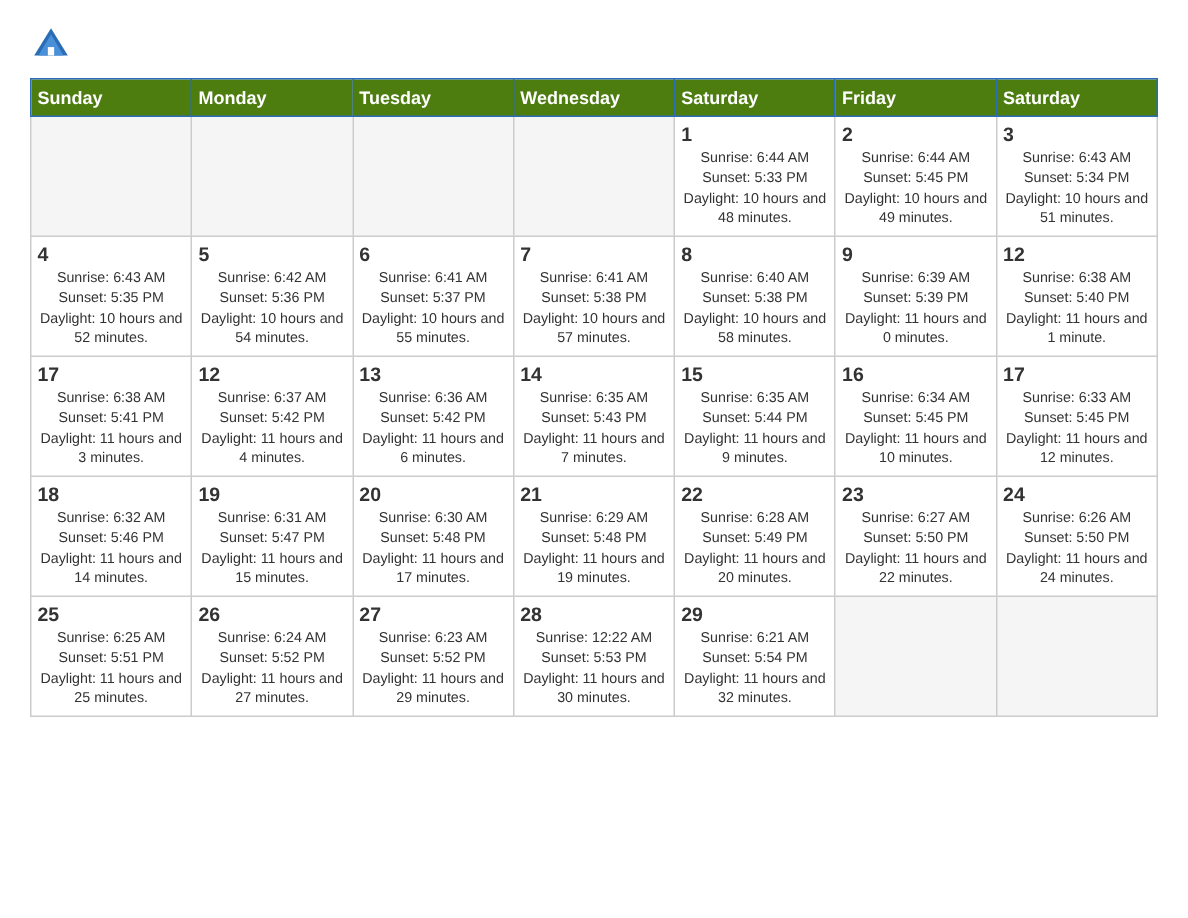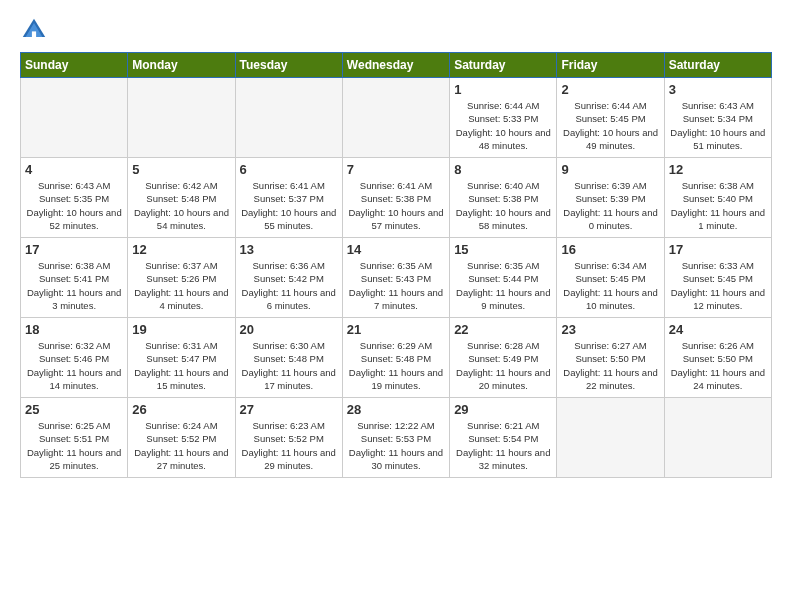--- a/index.html
+++ b/index.html
@@ -150,21 +150,21 @@
         <td>
           <span class="day-number">4</span>
           <div class="cell-info">Sunrise: 6:43 AM
 Sunset: 5:35 PM
 Daylight: 10 hours
 and 52 minutes.</div>
         </td>
         <td>
           <span class="day-number">5</span>
           <div class="cell-info">Sunrise: 6:42 AM
-Sunset: 5:48 PM
+Sunset: 5:36 PM
 Daylight: 10 hours
 and 54 minutes.</div>
         </td>
         <td>
           <span class="day-number">6</span>
           <div class="cell-info">Sunrise: 6:41 AM
 Sunset: 5:37 PM
 Daylight: 10 hours
 and 55 minutes.</div>
         </td>
@@ -201,21 +201,21 @@
         <td>
           <span class="day-number">17</span>
           <div class="cell-info">Sunrise: 6:38 AM
 Sunset: 5:41 PM
 Daylight: 11 hours
 and 3 minutes.</div>
         </td>
         <td>
           <span class="day-number">12</span>
           <div class="cell-info">Sunrise: 6:37 AM
-Sunset: 5:26 PM
+Sunset: 5:42 PM
 Daylight: 11 hours
 and 4 minutes.</div>
         </td>
         <td>
           <span class="day-number">13</span>
           <div class="cell-info">Sunrise: 6:36 AM
 Sunset: 5:42 PM
 Daylight: 11 hours
 and 6 minutes.</div>
         </td>

